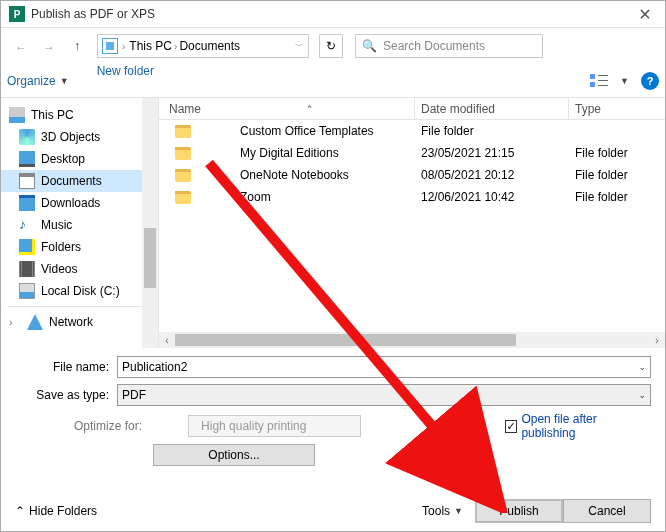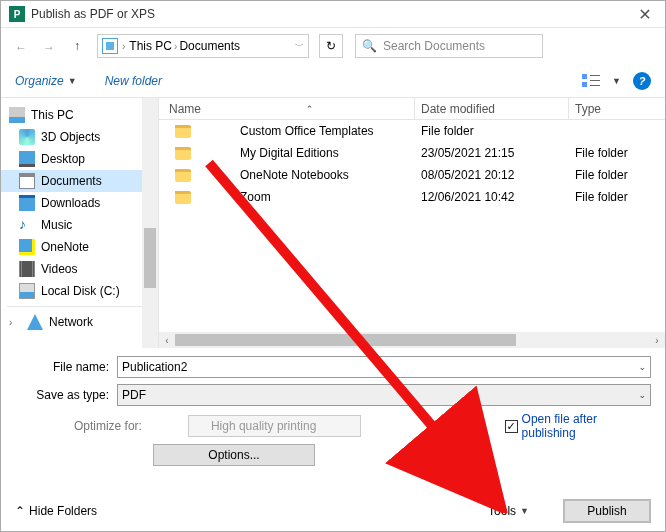--- a/index.html
+++ b/index.html
@@ -11,21 +11,21 @@
   .win-btn { width: 40px; height: 27px; display: flex; align-items: center; justify-content: center; color: #555; font-size: 16px; }
   .navrow { height: 36px; display: flex; align-items: center; padding: 0 8px; gap: 4px; }
   .nav-arrow { width: 24px; height: 24px; display: flex; align-items: center; justify-content: center; color: #999; }
   .address { display: flex; align-items: center; border: 1px solid #ccc; height: 24px; padding: 0 4px; gap: 4px; flex: none; width: 212px; margin-left: 4px;}
   .addr-icon { width: 16px; height: 16px; background: #fff; border: 1px solid #4aa3df; position: relative; }
   .addr-icon::after { content: ""; position: absolute; inset: 3px; background: #5cb3e8; }
   .crumb { display: flex; align-items: center; gap: 2px; }
   .crumb-sep { color: #888; font-size: 10px; }
   .refresh { width: 24px; height: 24px; border: 1px solid #ccc; display: flex; align-items: center; justify-content: center; margin-left: 6px; }
   .search { border: 1px solid #ccc; height: 24px; width: 188px; display: flex; align-items: center; padding: 0 6px; margin-left: 8px; color: #888; gap: 6px;}
-  .toolbar2 { height: 34px; display: flex; align-items: center; padding: 0 14px; border-bottom: 1px solid #e5e5e5; font-style: italic; }
+  .toolbar2 { height: 34px; display: flex; padding: 0 6px; border-bottom: 1px solid #e5e5e5; }
   .organize { color: #1864ab; display: flex; align-items: center; gap: 4px; }
   .newfolder { color: #1864ab; margin-left: 28px; }
   .t2-right { margin-left: auto; display: flex; align-items: center; gap: 8px; }
   .viewicon { width: 22px; height: 18px; display: inline-block; position: relative; }
   .viewicon span { position: absolute; background: #666; height: 1px; width: 10px; left: 8px; }
   .viewicon span:nth-child(1){top:3px}.viewicon span:nth-child(2){top:8px}.viewicon span:nth-child(3){top:13px}
   .viewicon::before { content:""; position:absolute; left:0; top:2px; width:5px; height:5px; background:#59f;}
   .viewicon::after { content:""; position:absolute; left:0; top:10px; width:5px; height:5px; background:#59f;}
   .help { width: 18px; height: 18px; border-radius: 50%; background: #0078d4; color: #fff; display: flex; align-items: center; justify-content: center; font-size: 11px; font-weight: bold; margin-left:4px;}
   .mid { display: flex; height: 250px; }
@@ -60,29 +60,29 @@
   .hscroll .arr { width: 16px; text-align: center; color: #666; font-size: 10px; }
   .hscroll .track { flex: 1; height: 100%; position: relative; }
   .hscroll .thumb { position: absolute; left: 0; width: 72%; top: 2px; bottom: 2px; background: #c1c1c1; }
   .form { padding: 8px 14px 0; }
   .frow2 { display: flex; align-items: center; margin-bottom: 6px; }
   .flab { width: 102px; text-align: right; padding-right: 8px; }
   .finp { flex: 1; height: 22px; border: 1px solid #999; padding: 0 4px; display: flex; align-items: center; background:#fff;gap:40px; }
   .fsel { flex: 1; height: 22px; border: 1px solid #999; background: #efefef; padding: 0 4px; display: flex; align-items: center; justify-content: space-between; }
   .optrow { display: flex; align-items: center; margin: 4px 0 2px; gap: 24px; }
   .optlab { width: 138px; text-align: right; padding-right: 8px; color: #777; }
-  .hqbox { width: 176px; height: 22px; border: 1px solid #ccc; background: #f5f5f5; color: #999; display: flex; align-items: center; padding: 0 22px; margin-left: 14px; }
+  .hqbox { width: 176px; height: 22px; border: 1px solid #ccc; background: #f5f5f5; color: #999; display: flex; align-items: center; padding: 0 12px; margin-left: 14px; }
   .openafter { display: flex; align-items: center; gap: 4px; color: #0645ad; margin-left: 120px; }
   .chk { width: 13px; height: 13px; border: 1px solid #333; display: inline-flex; align-items: center; justify-content: center; color: #000; font-size: 11px; background:#fff;}
   .opts-btn { width: 162px; height: 22px; border: 1px solid #adadad; background: #e1e1e1; margin-left: 138px; margin-top: 4px; display:flex; align-items:center; justify-content:center;}
   .footer { position: absolute; bottom: 0; left: 0; right: 0; height: 40px; display: flex; align-items: center; padding: 0 14px; }
   .hidefold { display: flex; align-items: center; gap: 4px; }
   .f-right { margin-left: auto; display: flex; align-items: center; }
   .tools { display: flex; align-items: center; gap: 4px; margin-right: 12px; }
-  .btn { width: 88px; height: 24px; border: 1px solid #adadad; background: #e1e1e1; display: flex; align-items: center; justify-content: center; margin-left: 22px; }
+  .btn { width: 88px; height: 24px; border: 1px solid #adadad; background: #e1e1e1; display: flex; align-items: center; justify-content: center; }
   .btn.primary { border: 2px solid #bbb; }
   .dd { font-size: 9px; color: #444; }
   .arrow-ovl { position: absolute; pointer-events: none; }
 </style>
 </head>
 <body>
 
 <div class="titlebar">
   <div class="app-icon">P</div>
   <div class="title">Publish as PDF or XPS</div>
@@ -150,21 +150,21 @@
     <div class="t-item">
       <span class="ticon ic-dl"></span>
       <span>Downloads</span>
     </div>
     <div class="t-item">
       <span class="ticon ic-music">♪</span>
       <span>Music</span>
     </div>
     <div class="t-item">
       <span class="ticon ic-pic"></span>
-      <span>OneNote</span>
+      <span>Folders</span>
     </div>
     <div class="t-item">
       <span class="ticon ic-vid"></span>
       <span>Videos</span>
     </div>
     <div class="t-item">
       <span class="ticon ic-disk"></span>
       <span>Local Disk (C:)</span>
     </div>
     <hr>
@@ -260,20 +260,21 @@
   <div class="hidefold">
     <span>⌃</span>
     <span>Hide Folders</span>
   </div>
   <div class="f-right">
     <div class="tools">
       <span>Tools</span>
       <span class="dd">▼</span>
     </div>
     <div class="btn primary">Publish</div>
+    <div class="btn">Cancel</div>
   </div>
 </div>
 
 <svg class="arrow-ovl" style="left:198px; top:152px;" width="340" height="360">
   <defs>
     <marker id="ah" markerWidth="12" markerHeight="12" refX="9" refY="6" orient="auto">
       <path d="M0,0 L12,6 L0,12 Z" fill="#e11"></path>
     </marker>
   </defs>
   <line x1="10" y1="10" x2="290" y2="340" stroke="#e11" stroke-width="10" marker-end="url(#ah)"></line>

